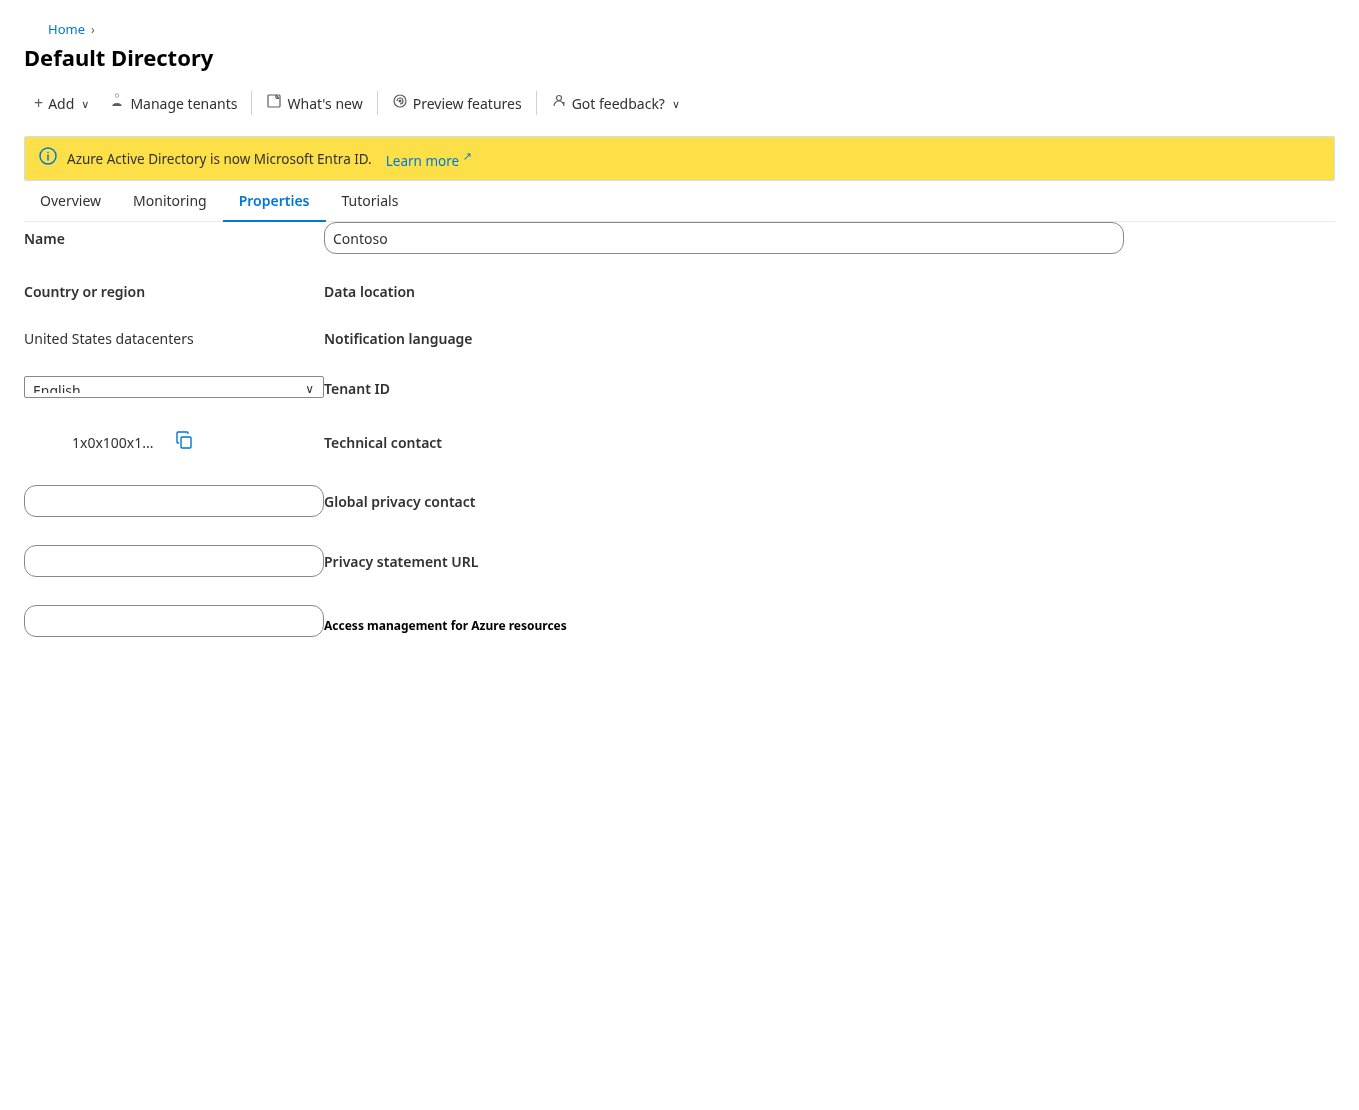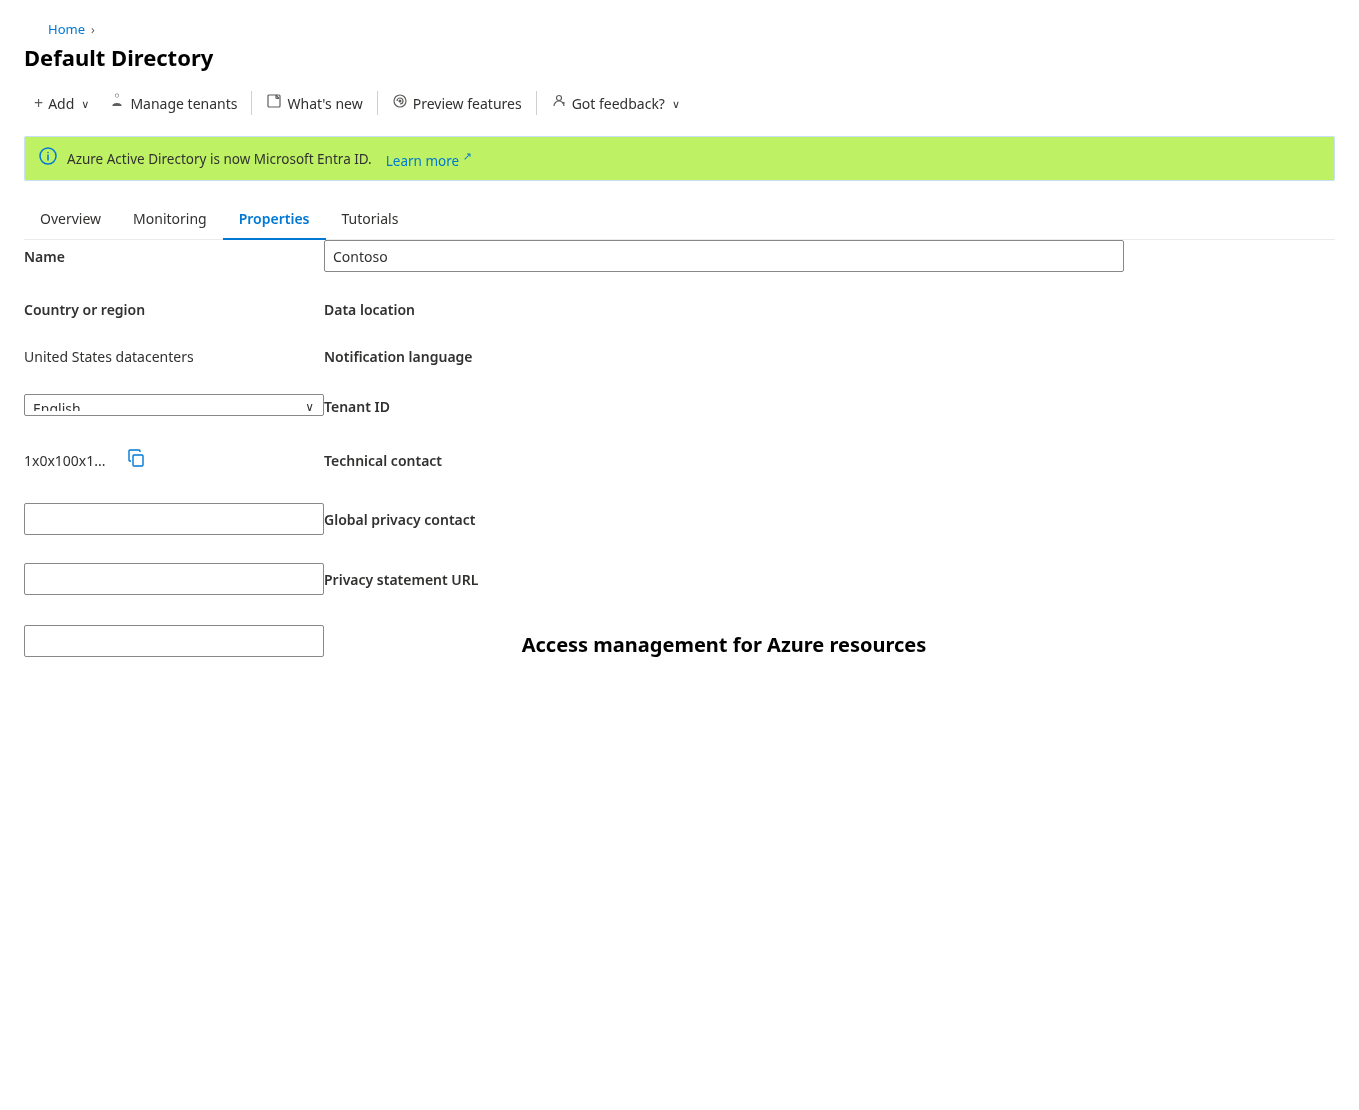--- a/index.html
+++ b/index.html
@@ -66,25 +66,24 @@
       background: #d2d0ce;
       margin: 0 4px;
     }
     .toolbar-item .caret { font-size: 11px; margin-left: 2px; }
 
     
     .info-banner {
       display: flex;
       align-items: center;
       gap: 10px;
-      background: #bef264;
+      background: #fde047;
       border: 1px solid #c7e0f4;
       padding: 10px 14px;
       border-radius: 2px;
-      margin-bottom: 18px;
       font-size: 13.5px;
       color: #323130;
     }
     .info-banner .info-icon {
       color: #0078d4;
       font-size: 16px;
       flex-shrink: 0;
     }
     .info-banner a {
       color: #0078d4;
@@ -135,21 +134,21 @@
     }
     .prop-input {
       width: 100%;
       height: 32px;
       border: 1px solid #8a8886;
       padding: 4px 8px;
       font-size: 14px;
       font-family: inherit;
       color: #323130;
       outline: none;
-      border-radius: 2px;
+      border-radius: 12px;
     }
 
     
     .prop-select-wrapper {
       position: relative;
       width: 100%;
     }
     .prop-select {
       width: 100%;
       height: 22px;
@@ -172,35 +171,35 @@
       pointer-events: none;
       color: #323130;
       font-size: 12px;
     }
 
     
     .tenant-id-row {
       display: flex;
       align-items: center;
       gap: 18px;
+      margin-left: 48px;
     }
     .copy-icon {
       color: #0078d4;
       cursor: pointer;
       font-size: 18px;
       padding: 2px;
     }
 
     
     .section-header {
-      font-size: 20px;
+      font-size: 12px;
       font-weight: 700;
       color: #000;
       padding-top: 8px;
-      text-align: center;
     }
   </style>
 </head>
 <body>
 
 <div class="breadcrumb">
   <a href="#">Home</a>
   <span class="breadcrumb-sep">›</span>
 </div>
 

